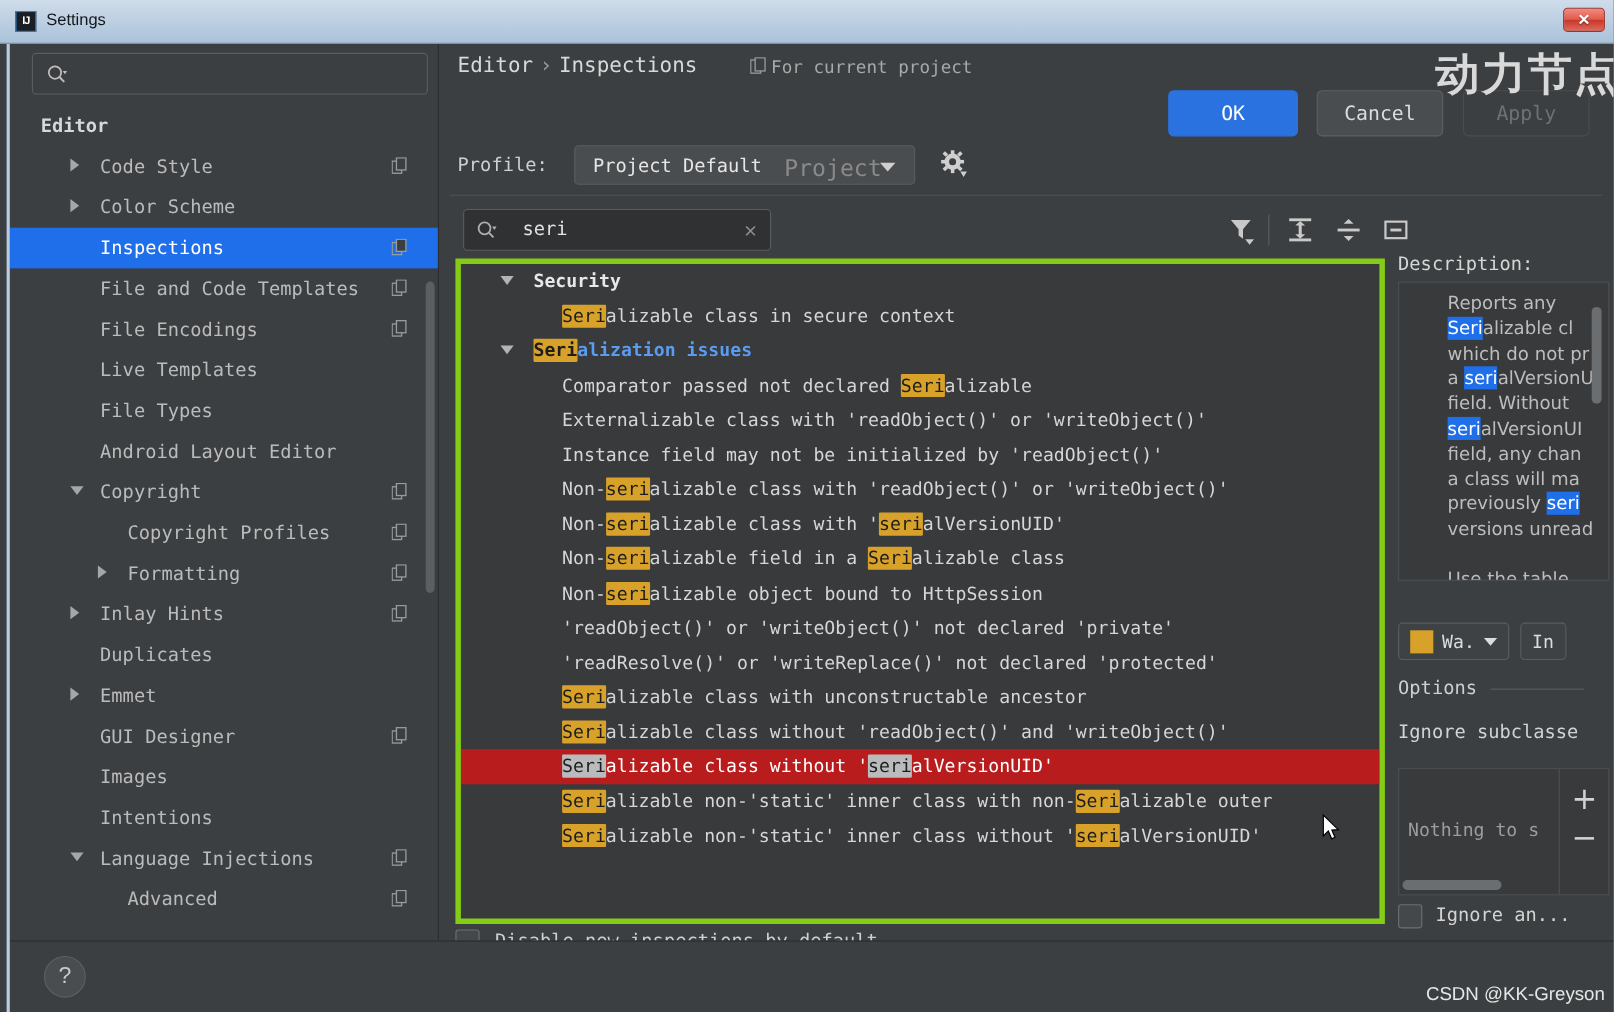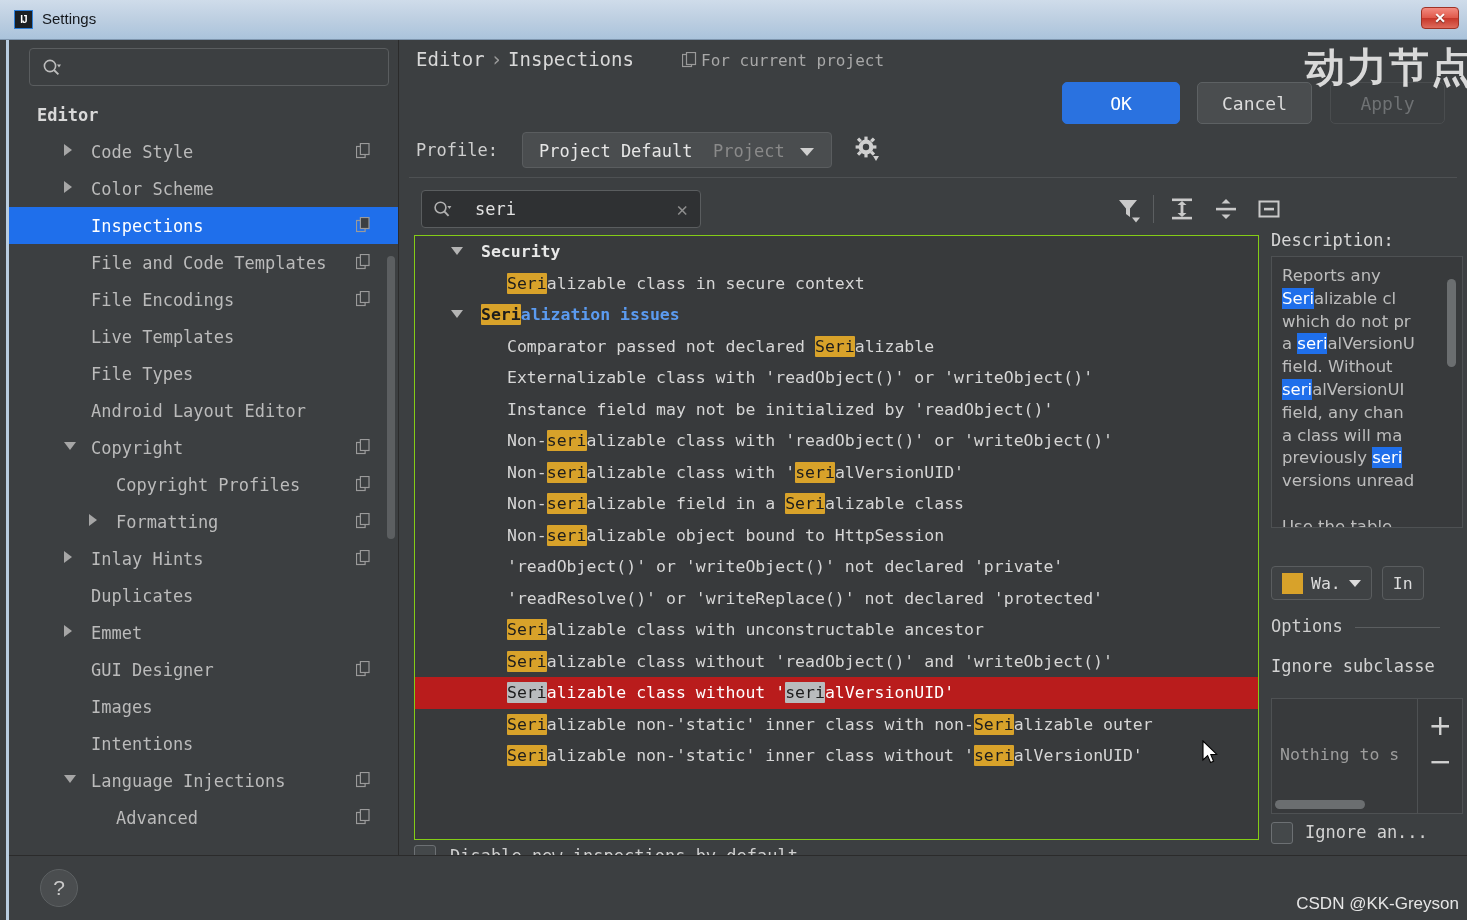--- a/index.html
+++ b/index.html
@@ -152,21 +152,21 @@
     position: absolute; left: 123px; top: 92px;
     width: 310px; height: 36px;
     background: #4a4d4f; border: 1px solid #5a5d5f; border-radius: 4px;
   }
   .profile-combo .pv {
     position: absolute; left: 16px; top: 8px;
     font-size: 17px; color: #e6e6e6;
   }
   .profile-combo .pm {
     position: absolute; left: 190px; top: 8px;
-    font-size: 17px; color: #8a8a8a;
+    font-size: 21px; color: #8a8a8a;
   }
   .profile-combo .chev {
     position: absolute; right: 17px; top: 15px;
     width: 0; height: 0;
     border-top: 8px solid #cfcfcf;
     border-left: 7px solid transparent;
     border-right: 7px solid transparent;
   }
   .gear { position: absolute; left: 456px; top: 96px; width: 24px; height: 26px; }
 
@@ -194,21 +194,21 @@
   .tsep {
     position: absolute; left: 754px; top: 155px;
     width: 1px; height: 28px; background: #5c5f61;
   }
 
   
   .treebox {
     position: absolute; left: 15px; top: 195px;
     width: 845px; height: 605px;
     background: #383a3c;
-    border: 1px solid #84cc16;
+    border: 5px solid #84cc16;
     overflow: hidden;
   }
   .t-row {
     position: relative; height: 31.5px;
     white-space: nowrap;
     font-size: 16.5px; color: #d6d6d6;
     display: flex; align-items: center;
   }
   .t-row.sel { background: #b91c1c; color: #ffffff; }
   .t-row .tarrow {
@@ -245,20 +245,21 @@
   .desc-box {
     position: relative;
     width: 192px; height: 272px;
     background: #383a3c; border: 1px solid #4e5153;
     overflow: hidden; padding: 8px 10px;
   }
   .desc-text {
     font-family: "DejaVu Sans", "Liberation Sans", sans-serif;
     font-size: 16.5px; line-height: 22.8px; color: #d2d2d2;
     white-space: nowrap;
+    margin-left: 34px;
   }
   .desc-text mark {
     background: #1f6feb; color: #ffffff; padding: 1px 0;
   }
   .desc-text .fade { color: #bdbdbd; }
   .desc-scroll {
     position: absolute; right: 6px; top: 22px;
     width: 9px; height: 88px; background: #6b6e70; border-radius: 5px;
   }
   .sev-row { position: absolute; left: 0; top: 336px; display: flex; gap: 10px; }

